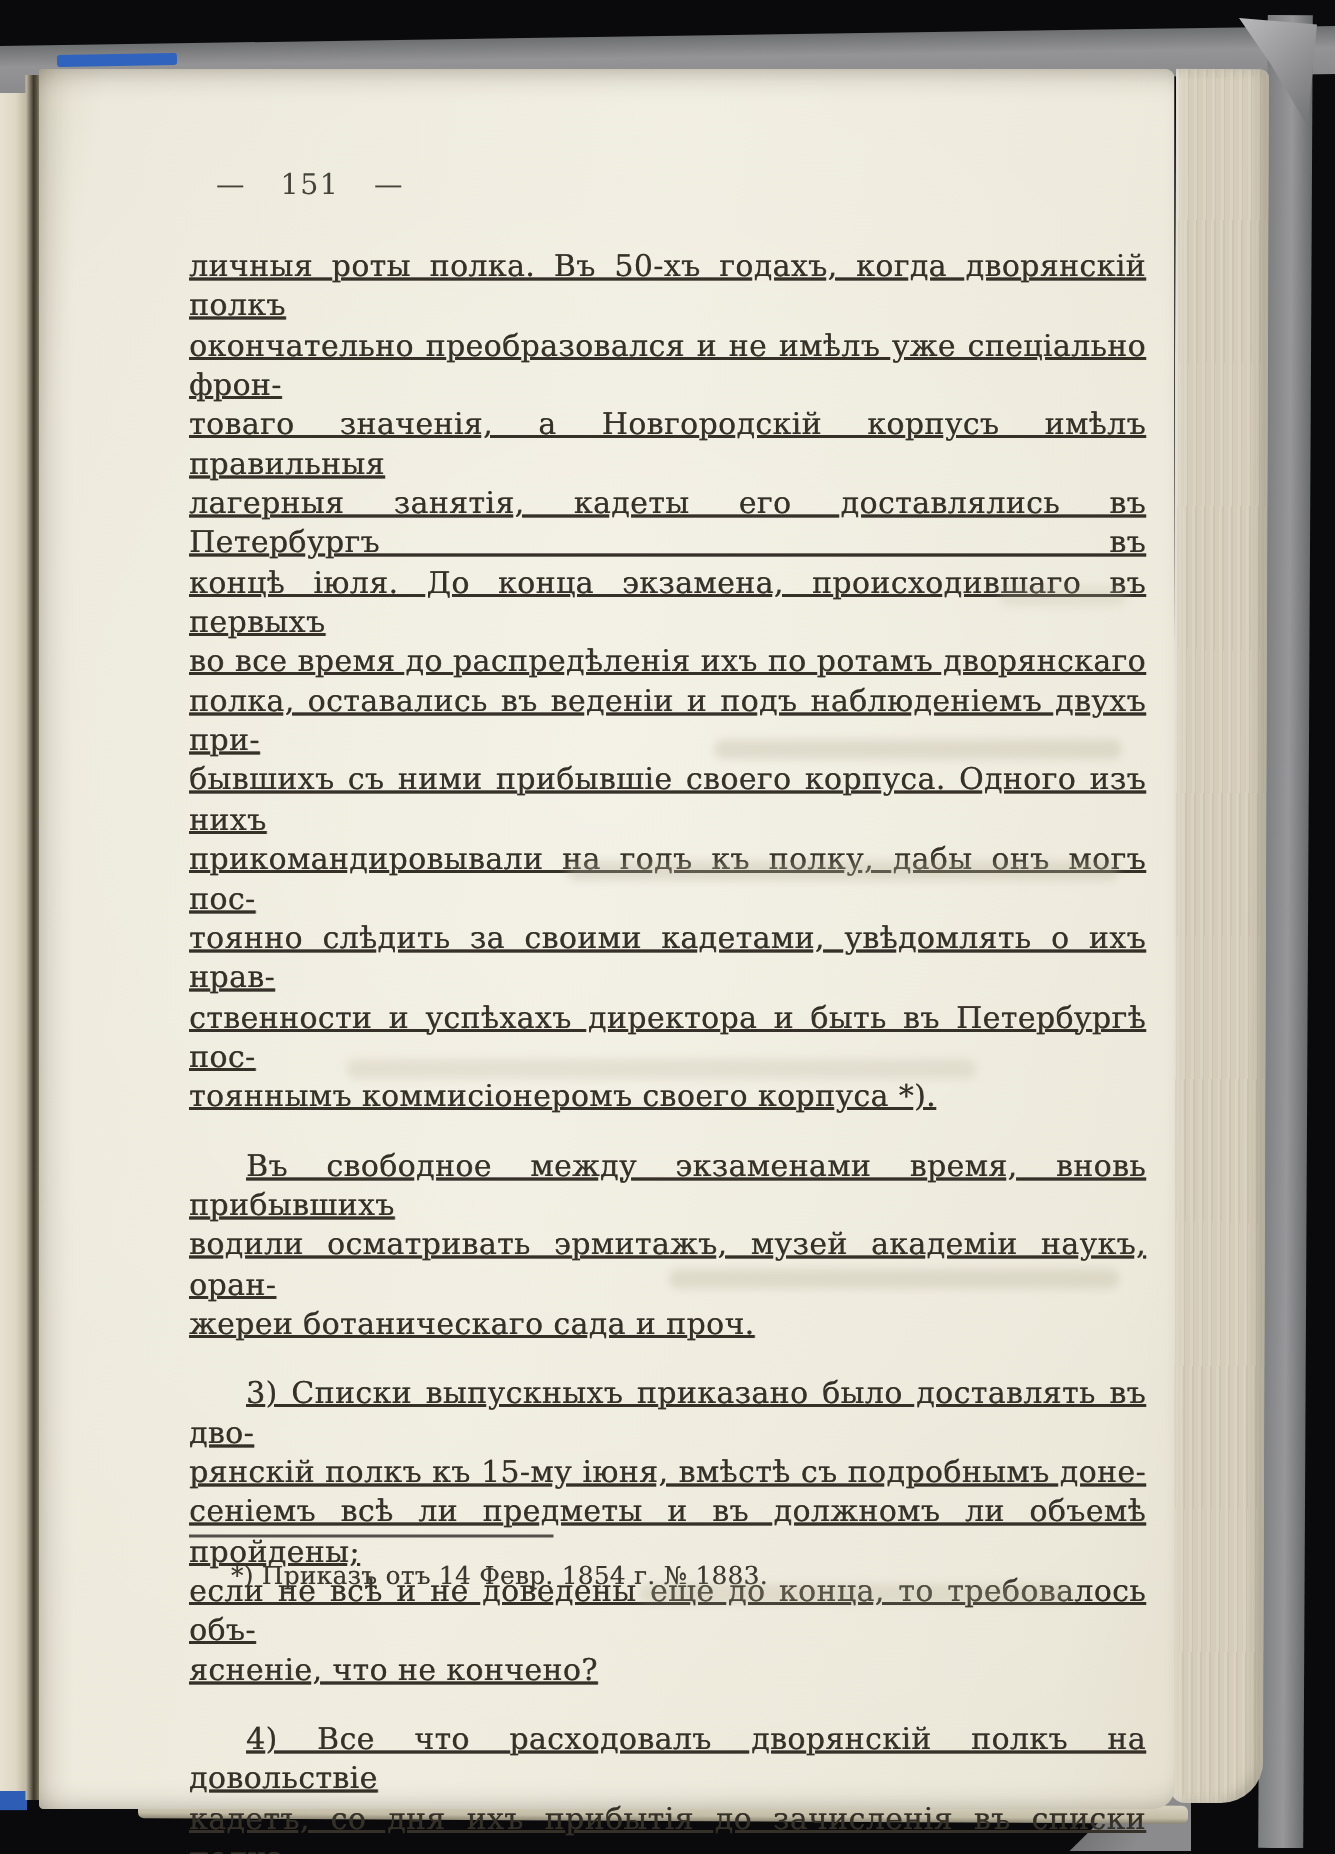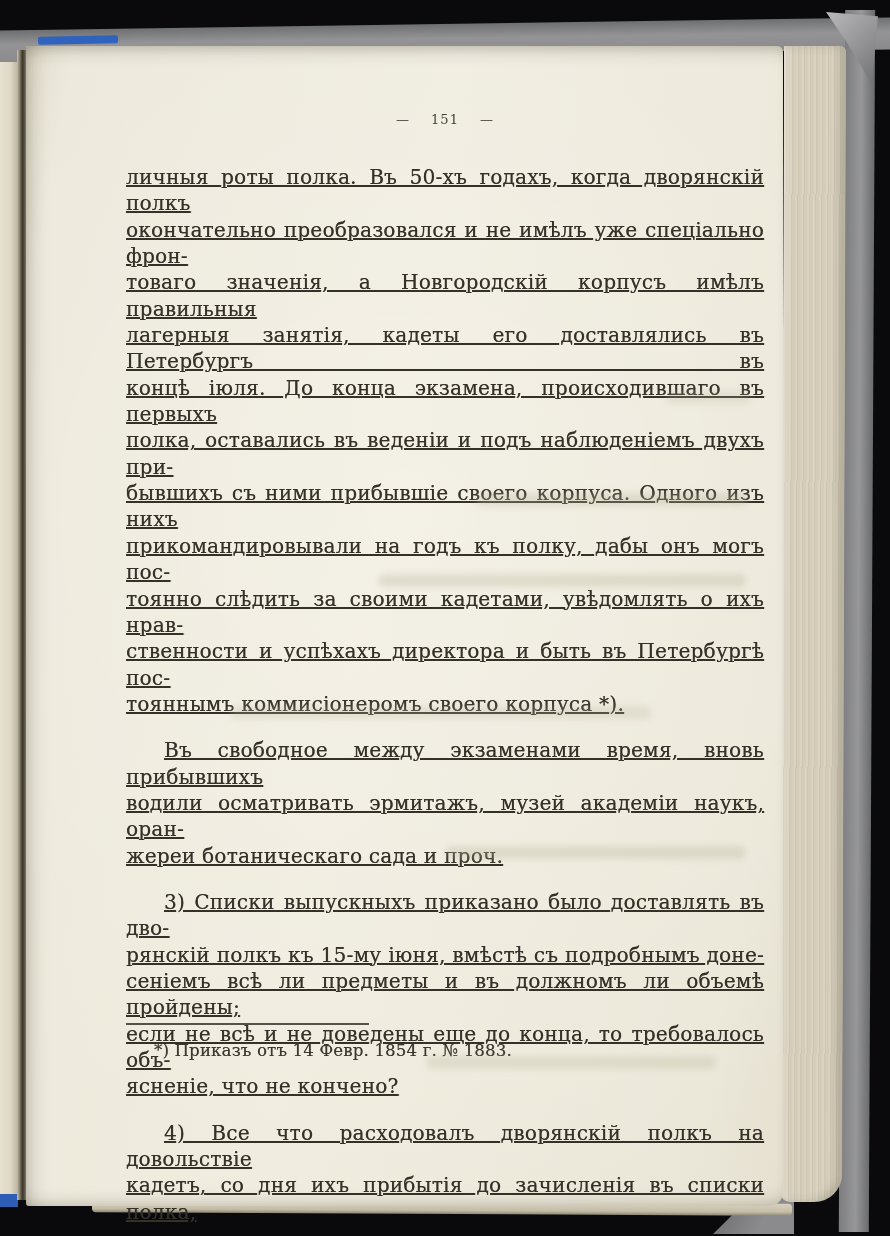--- a/index.html
+++ b/index.html
@@ -75,23 +75,22 @@
       radial-gradient(ellipse 130% 90% at 50% 40%, rgba(255,255,255,.25), rgba(0,0,0,0) 70%),
       linear-gradient(100deg,#e0dbca 0%,#ece8da 5%,#f0ecdf 45%,#ebe7d8 90%,#e5e0d0 100%);
     border-radius:3px 6px 14px 3px;
     box-shadow:
       inset 0 16px 20px -16px rgba(40,35,20,.35),
       inset 0 -14px 18px -14px rgba(40,35,20,.25),
       inset 14px 0 20px -12px rgba(60,50,30,.30);
   }
 
   .page-number{
-    position:absolute;left:100px;top:66px;width:638px;
-    text-align:center;
-    font-size:13px;color:#45423a;
+    position:absolute;left:118px;top:66px;width:638px;
+    font-size:19px;color:#45423a;
     word-spacing:16px;letter-spacing:1px;
   }
 
   .text-block{
     position:absolute;left:100px;top:118px;width:638px;
     font-size:20px;line-height:26.35px;
     color:#353129;
     letter-spacing:0.25px;
     text-shadow:0.25px 0 0 rgba(53,49,41,.7);
   }
@@ -152,20 +151,21 @@
   <div class="page">
     <div class="page-number">— 151 —</div>
 
     <div class="text-block">
         <div class="para">
           <div class="tline">личныя роты полка. Въ 50-хъ годахъ, когда дворянскій полкъ</div>
           <div class="tline">окончательно преобразовался и не имѣлъ уже спеціально фрон-</div>
           <div class="tline">товаго значенія, а Новгородскій корпусъ имѣлъ правильныя</div>
           <div class="tline">лагерныя занятія, кадеты его доставлялись въ Петербургъ въ</div>
           <div class="tline">концѣ іюля. До конца экзамена, происходившаго въ первыхъ</div>
+          <div class="tline">во все время до распредѣленія ихъ по ротамъ дворянскаго</div>
           <div class="tline">полка, оставались въ веденіи и подъ наблюденіемъ двухъ при-</div>
           <div class="tline">бывшихъ съ ними прибывшіе своего корпуса. Одного изъ нихъ</div>
           <div class="tline">прикомандировывали на годъ къ полку, дабы онъ могъ пос-</div>
           <div class="tline">тоянно слѣдить за своими кадетами, увѣдомлять о ихъ нрав-</div>
           <div class="tline">ственности и успѣхахъ директора и быть въ Петербургѣ пос-</div>
           <div class="tline lastline">тояннымъ коммисіонеромъ своего корпуса *).</div>
         </div>
         <div class="para">
           <div class="tline indent">Въ свободное между экзаменами время, вновь прибывшихъ</div>
           <div class="tline">водили осматривать эрмитажъ, музей академіи наукъ, оран-</div>

